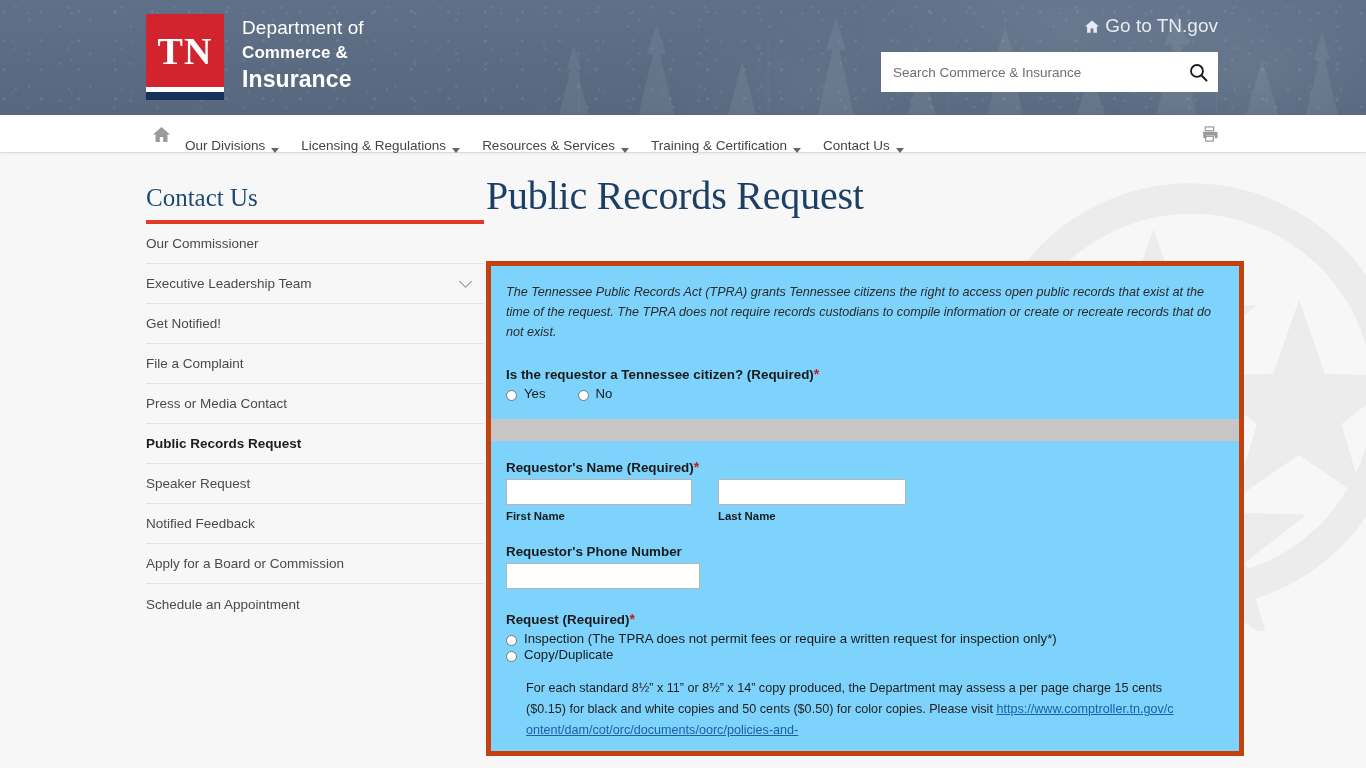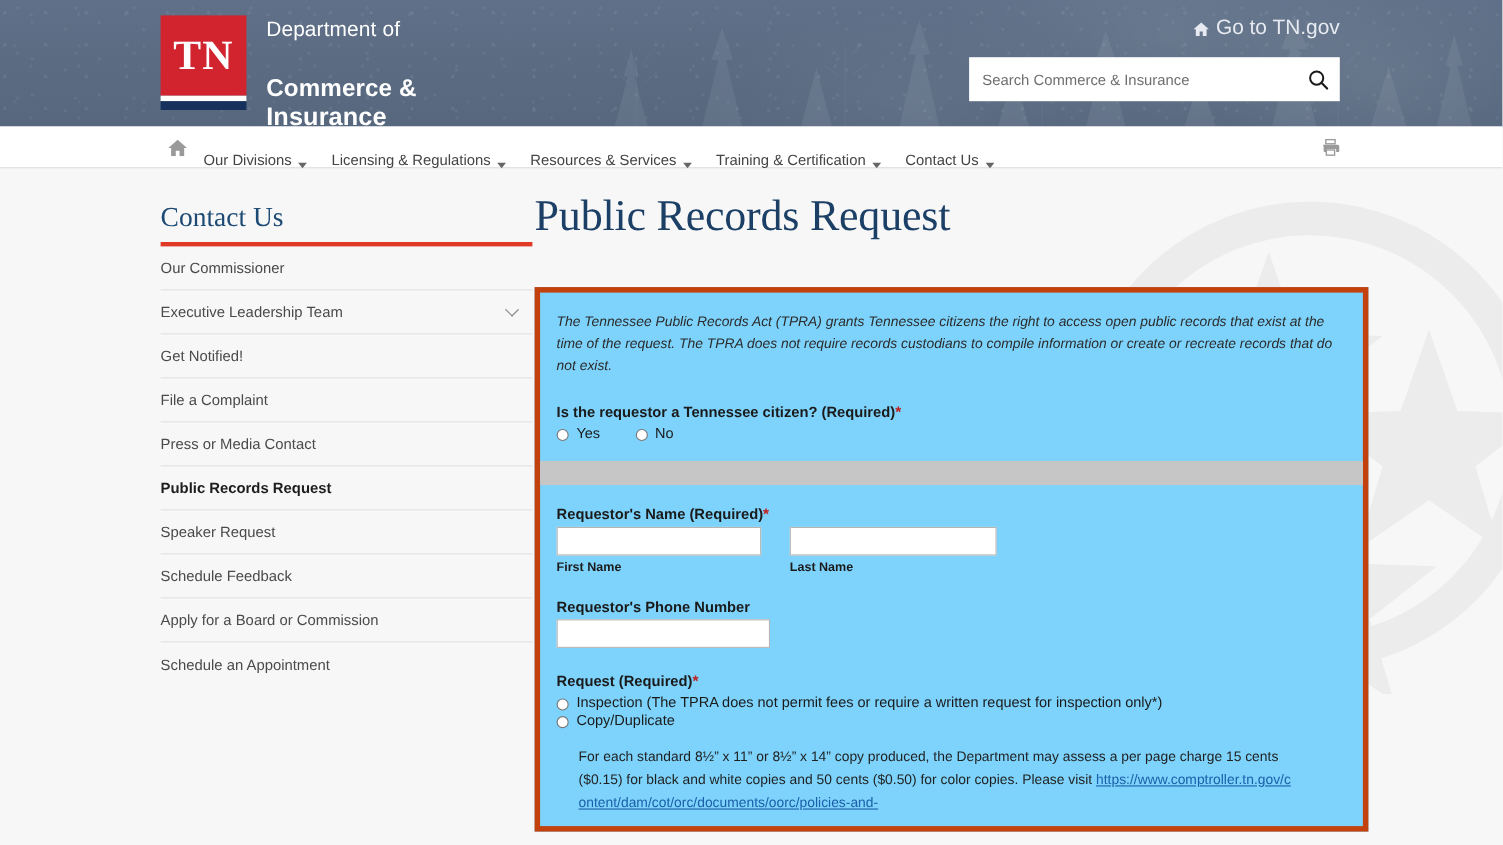--- a/index.html
+++ b/index.html
@@ -52,21 +52,21 @@
     display: flex; align-items: center; justify-content: center;
   }
   .tn-letters {
     color: #ffffff; font-family: "Liberation Serif", serif;
     font-size: 38px; font-weight: 700; letter-spacing: 1px; line-height: 1;
   }
   .tn-white-bar { height: 5px; background: #ffffff; }
   .tn-navy-bar { height: 8px; background: #16325c; }
   .brand-text { margin-left: 18px; color: #ffffff; padding-top: 2px; }
   .brand-l1 { font-size: 19px; font-weight: 400; line-height: 23px; letter-spacing: .1px; }
-  .brand-l2 { font-size: 22px; font-weight: 700; line-height: 27px; letter-spacing: .1px; margin-top: 27px; }
+  .brand-l2 { font-size: 17px; font-weight: 700; line-height: 27px; letter-spacing: .1px; }
   .brand-l3 { font-size: 23px; font-weight: 700; line-height: 27px; letter-spacing: .1px; }
 
   .tngov-link {
     position: absolute; right: 148px; top: 15px;
     color: #e7ebf1; font-size: 19px; text-decoration: none;
     display: flex; align-items: center; gap: 6px;
   }
 
   .search-wrap {
     position: absolute; left: 881px; top: 52px;
@@ -355,21 +355,21 @@
       <div class="side-item">
         <span>Press or Media Contact</span>
       </div>
       <div class="side-item active">
         <span>Public Records Request</span>
       </div>
       <div class="side-item">
         <span>Speaker Request</span>
       </div>
       <div class="side-item">
-        <span>Schedule Feedback</span>
+        <span>Notified Feedback</span>
       </div>
       <div class="side-item">
         <span>Apply for a Board or Commission</span>
       </div>
       <div class="side-item" style="border-bottom:0">
         <span>Schedule an Appointment</span>
       </div>
     </aside>
 
     <main class="main">

